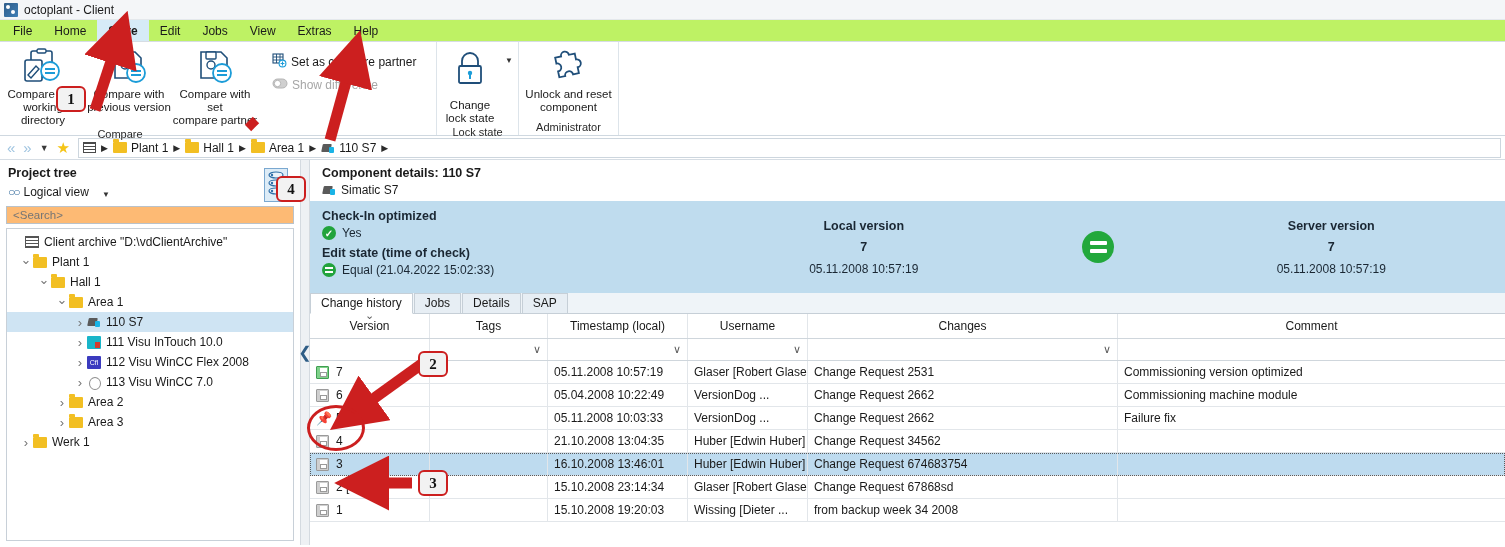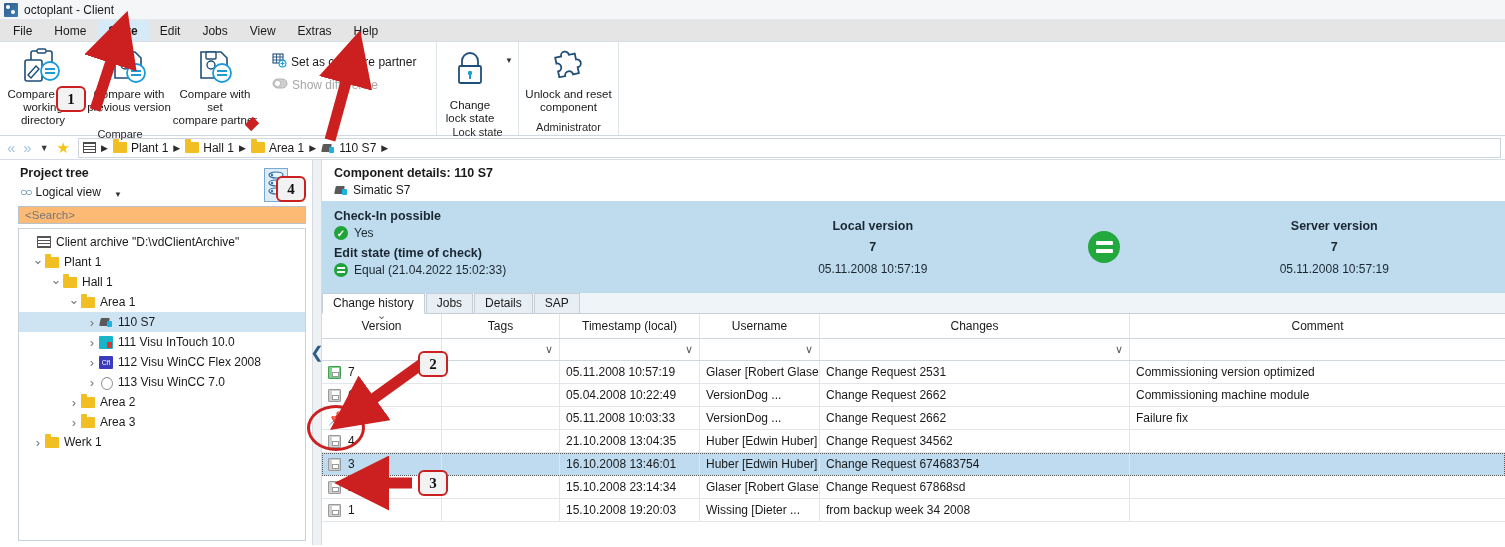--- a/index.html
+++ b/index.html
@@ -25,21 +25,21 @@
     background:#fff; border-radius:50%;
   }
   #titlebar .app-icon::after{
     content:""; position:absolute; left:7px; top:7px; width:4px; height:4px;
     background:#fff; border-radius:50%;
   }
   #titlebar .title { font-size:12px; color:#1a1a1a; }
 
   
   #menubar {
-    height:22px; background:#e5e5e5; display:flex; align-items:stretch;
+    height:22px; background:#bef264; display:flex; align-items:stretch;
     border-bottom:1px solid #d6dde4; padding-left:2px;
   }
   .menu-item {
     padding:0 11px; display:flex; align-items:center; font-size:12px;
     color:#1a1a1a; cursor:default; white-space:nowrap;
   }
   .menu-item.active { background:#d6ebf7; font-weight:bold; }
 
   
   #ribbon {
@@ -96,21 +96,21 @@
   .plc-ic::before{
     content:""; position:absolute; left:1px; top:2px; width:9px; height:8px;
     background:#5a5a5a; transform:skewX(-12deg); border-radius:1px;
   }
   .plc-ic::after{
     content:""; position:absolute; left:8px; top:5px; width:5px; height:6px;
     background:#19b3e6; border-radius:1px;
   }
 
   
-  #main { display:flex; height:385px;margin-left:12px; }
+  #main { display:flex; height:385px; }
   #leftpane { width:300px; background:#ffffff; display:flex; flex-direction:column; }
   .pane-hd { padding:6px 8px 0 8px; }
   .pane-hd .pt-title { font-weight:bold; font-size:12.5px; color:#1a1a1a; }
   .view-sel { display:flex; align-items:center; gap:5px; margin-top:4px; font-size:12px; color:#1a1a1a;}
   .link-ic { color:#3a6f9f; font-size:12px; letter-spacing:-2px; }
   .vs-caret { font-size:8px; color:#333; margin-left:8px; margin-top:6px;}
   #searchbox {
     margin:7px 6px 4px 6px; height:18px; border:1px solid #b9c2ca; background:#fdba74;
     display:flex; align-items:center; padding:0 4px;
   }
@@ -473,21 +473,21 @@
     <div class="cd-head">
       <div class="cd-title">Component details: 110 S7</div>
       <div class="cd-sub">
         <span class="plc-ic"></span>
         <span>Simatic S7</span>
       </div>
     </div>
 
     <div id="statepanel">
       <div class="sp-left">
-        <div class="sp-lbl">Check-In possible</div>
+        <div class="sp-lbl">Check-In optimized</div>
         <div class="sp-val">
           <span class="ic-check">✓</span>
           <span>Yes</span>
         </div>
         <div class="sp-lbl">Edit state (time of check)</div>
         <div class="sp-val">
           <span class="ic-equal"></span>
           <span>Equal (21.04.2022 15:02:33)</span>
         </div>
       </div>

